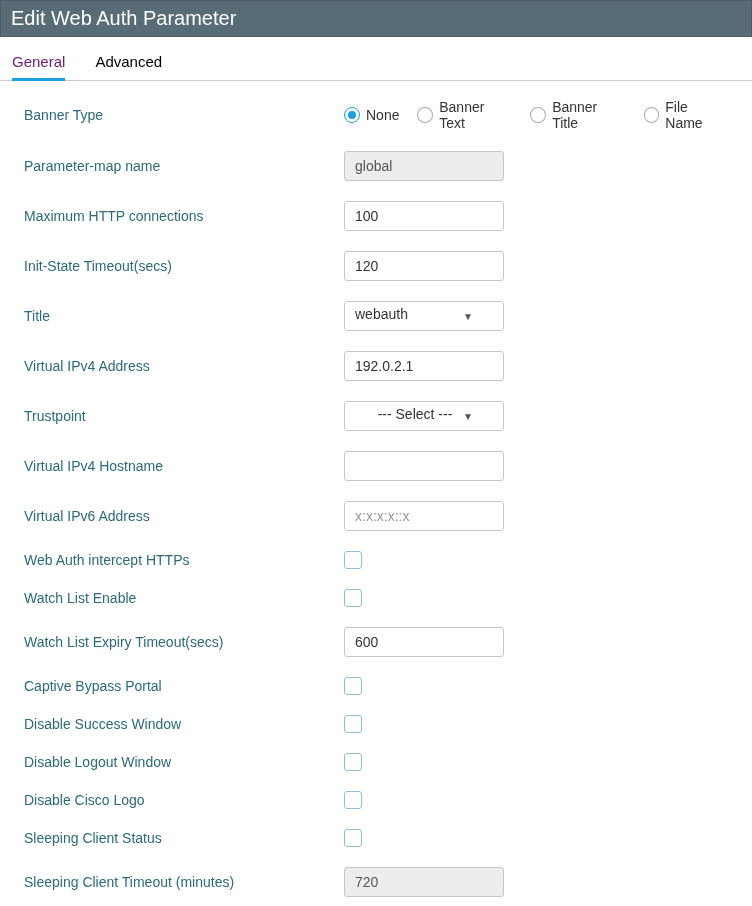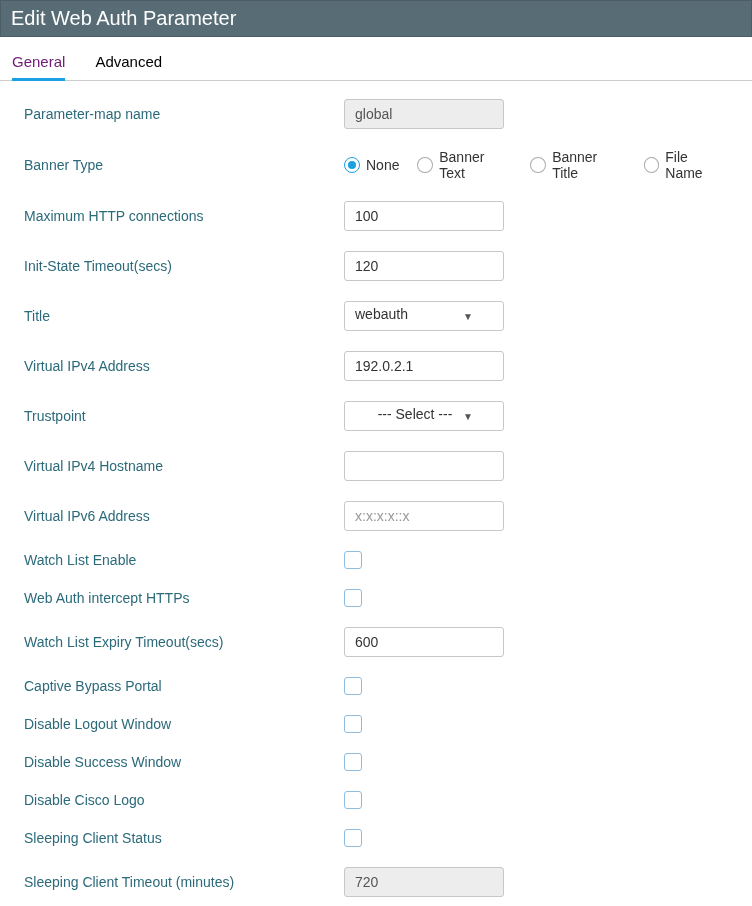--- a/index.html
+++ b/index.html
@@ -137,47 +137,47 @@
 <div class="titlebar">Edit Web Auth Parameter</div>
 
 <div class="tabs">
   <div class="tab active">General</div>
   <div class="tab">Advanced</div>
 </div>
 
 <div class="form">
 
   <div class="row">
-    <div class="label">Parameter-map name</div>
-    <div class="control">
-      <input class="text-input disabled" disabled="" value="global" style="">
-    </div>
-  </div>
-
-  <div class="row">
     <div class="label">Banner Type</div>
     <div class="control">
       <div class="radio-group">
         <label class="radio-item">
           <span class="radio-btn selected"></span>
           <span>None</span>
         </label>
         <label class="radio-item">
           <span class="radio-btn"></span>
           <span>Banner Text</span>
         </label>
         <label class="radio-item">
           <span class="radio-btn"></span>
           <span>Banner Title</span>
         </label>
         <label class="radio-item">
           <span class="radio-btn"></span>
           <span>File Name</span>
         </label>
       </div>
+    </div>
+  </div>
+
+  <div class="row">
+    <div class="label">Parameter-map name</div>
+    <div class="control">
+      <input class="text-input disabled" disabled="" value="global" style="">
     </div>
   </div>
 
   <div class="row">
     <div class="label">Maximum HTTP connections</div>
     <div class="control">
       <input class="text-input" value="100" style="">
     </div>
   </div>
 
@@ -223,62 +223,62 @@
   </div>
 
   <div class="row">
     <div class="label">Virtual IPv6 Address</div>
     <div class="control">
       <input class="text-input" value="" placeholder="x:x:x:x::x" style="">
     </div>
   </div>
 
   <div class="row">
+    <div class="label">Web Auth intercept HTTPs</div>
+    <div class="control">
+      <div class="checkbox"></div>
+    </div>
+  </div>
+
+  <div class="row">
     <div class="label">Watch List Enable</div>
     <div class="control">
       <div class="checkbox"></div>
     </div>
   </div>
 
   <div class="row">
-    <div class="label">Web Auth intercept HTTPs</div>
-    <div class="control">
-      <div class="checkbox"></div>
-    </div>
-  </div>
-
-  <div class="row">
     <div class="label">Watch List Expiry Timeout(secs)</div>
     <div class="control">
       <input class="text-input" value="600" style="">
     </div>
   </div>
 
   <div class="row">
     <div class="label">Captive Bypass Portal</div>
     <div class="control">
       <div class="checkbox"></div>
     </div>
   </div>
 
   <div class="row">
+    <div class="label">Disable Success Window</div>
+    <div class="control">
+      <div class="checkbox"></div>
+    </div>
+  </div>
+
+  <div class="row">
     <div class="label">Disable Logout Window</div>
     <div class="control">
       <div class="checkbox"></div>
     </div>
   </div>
 
   <div class="row">
-    <div class="label">Disable Success Window</div>
-    <div class="control">
-      <div class="checkbox"></div>
-    </div>
-  </div>
-
-  <div class="row">
     <div class="label">Disable Cisco Logo</div>
     <div class="control">
       <div class="checkbox"></div>
     </div>
   </div>
 
   <div class="row">
     <div class="label">Sleeping Client Status</div>
     <div class="control">
       <div class="checkbox"></div>

